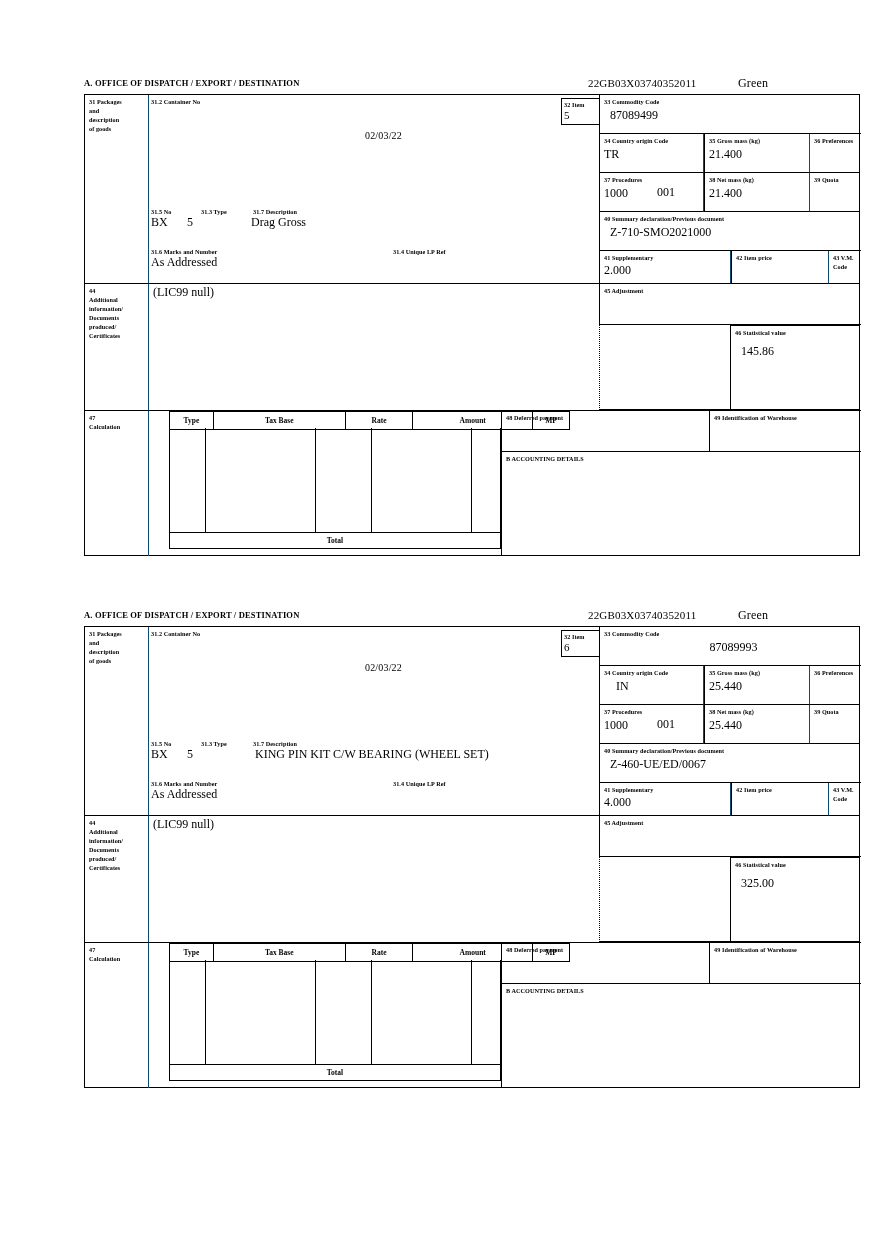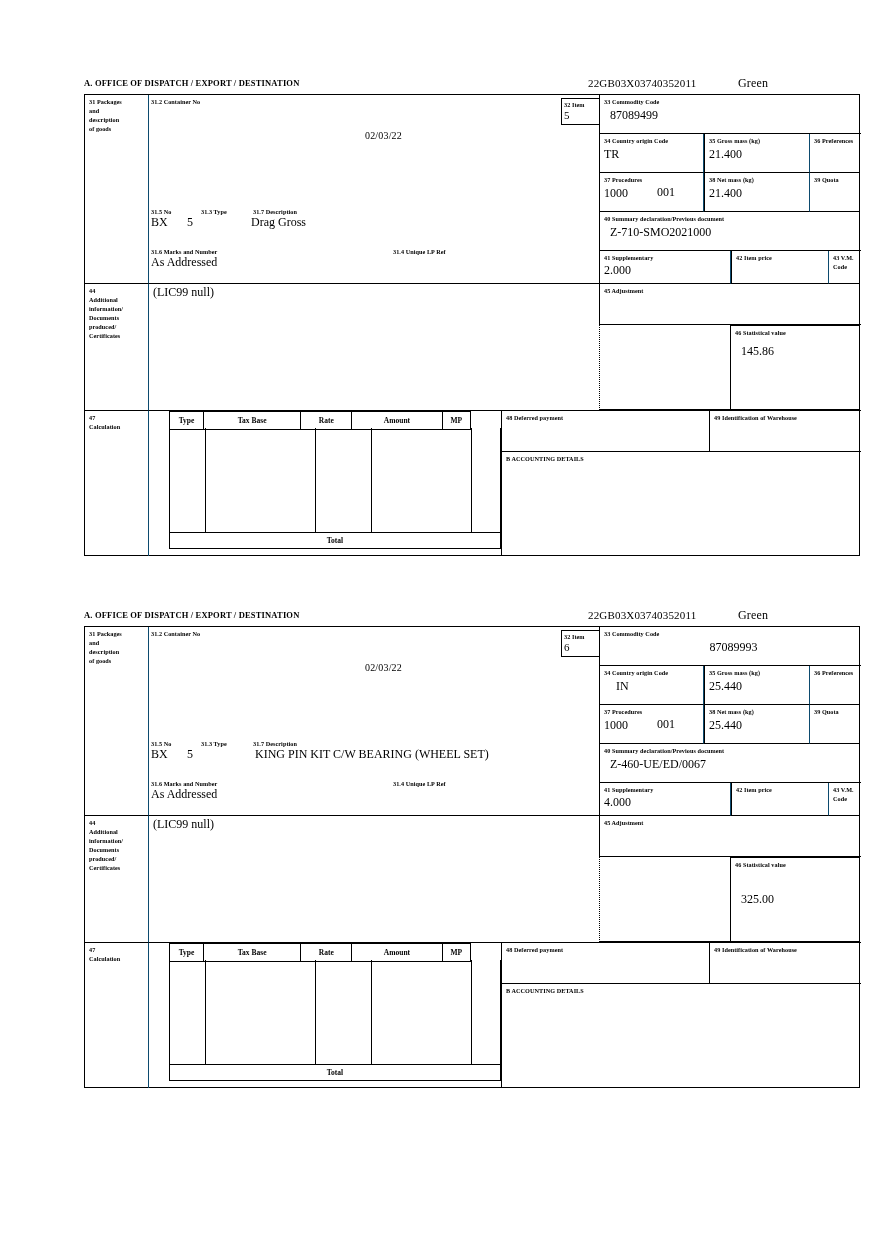--- a/index.html
+++ b/index.html
@@ -138,21 +138,21 @@
   }
 
   
   .rc { left: 514px; }
 
   table.calc {
     border-collapse: collapse;
     position: absolute;
     left: 20px;
     top: 0;
-    width: 302px;
+    width: 401px;
     font-size: 7.5px;
   }
   table.calc th, table.calc td {
     border: 1px solid #000;
     padding: 0;
     text-align: center;
     font-weight: bold;
     height: 17px;
   }
   .calc-total-row {
@@ -453,21 +453,21 @@
         <span class="val"></span>
       </div>
 
       <div class="cell rc bl bb pad" style="top:189px;width:262px;height:41px;">
         <span class="lbl">45 Adjustment</span>
         <span class="val"></span>
       </div>
 
       <div class="cell bl bt bb pad" style="left:645px;top:230px;width:130px;height:85px;">
         <span class="lbl">46 Statistical value</span>
-        <span class="val val-lg" style="padding-left:6px;padding-top:8px;margin-top:16px;">325.00</span>
+        <span class="val val-lg" style="padding-left:6px;padding-top:8px;">325.00</span>
       </div>
 
       <div class="dotted-v" style="left:514px;top:230px;height:85px;"></div>
       <div class="cell bb" style="left:514px;top:230px;width:131px;height:85px;border-bottom:1px solid #000;"></div>
 
       <div class="cell col-left-44 br bt pad">
         <span class="lbl">44</span>
         <span class="lbl">Additional</span>
         <span class="lbl">information/</span>
         <span class="lbl">Documents</span>

